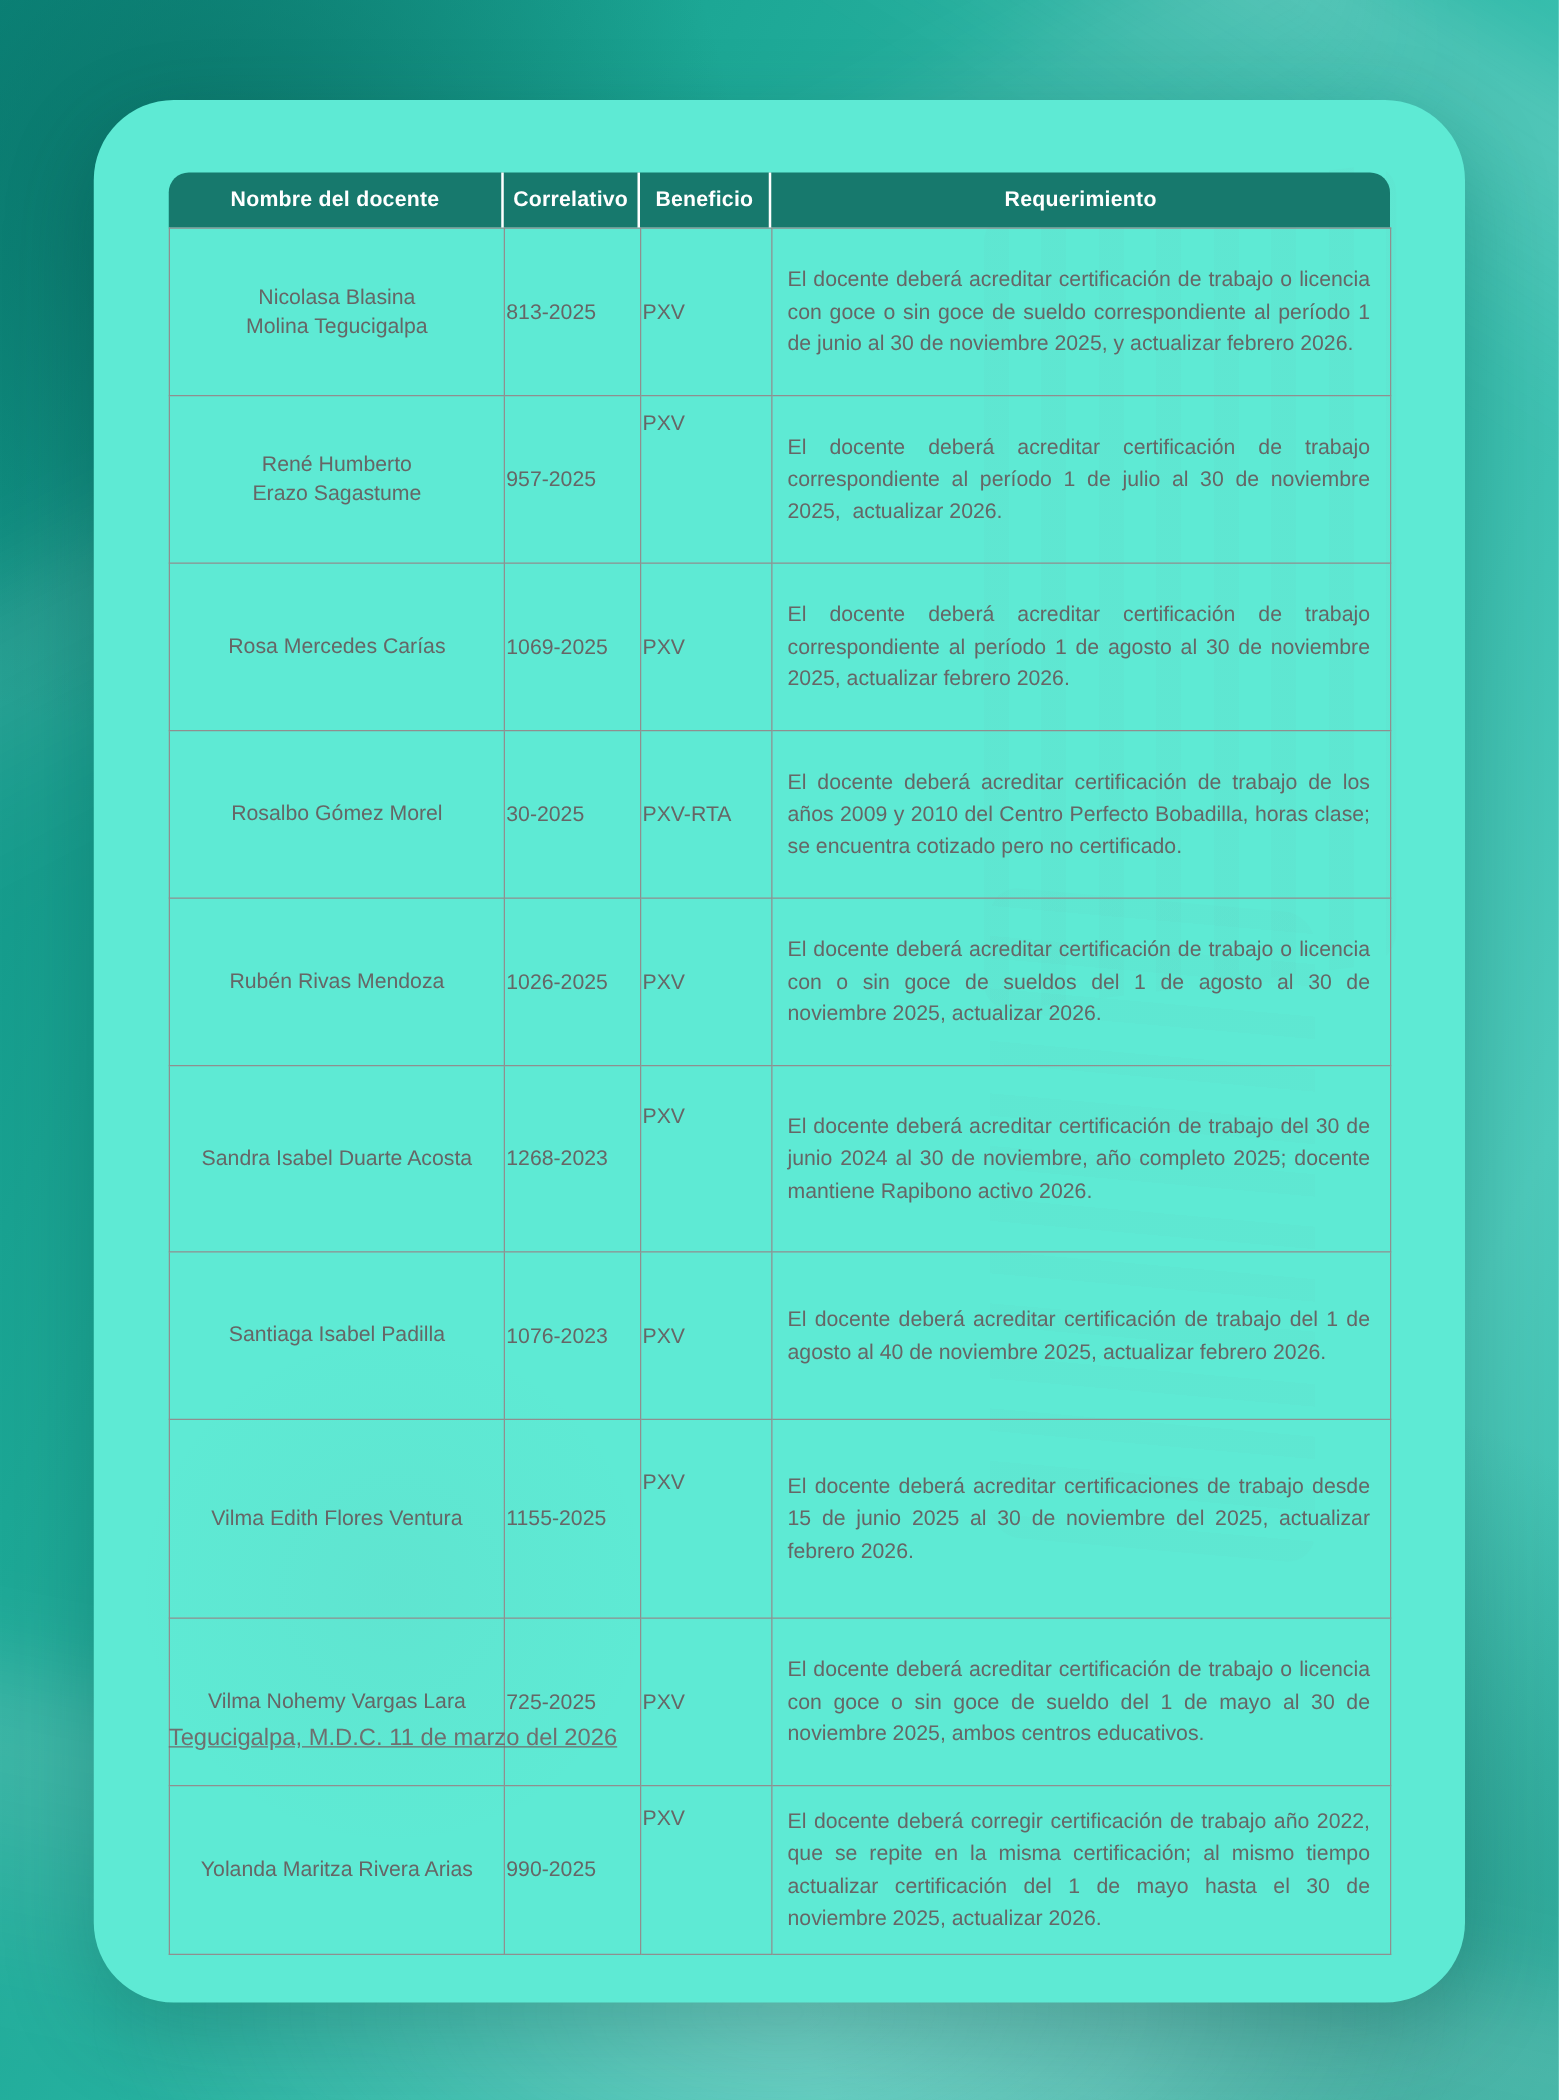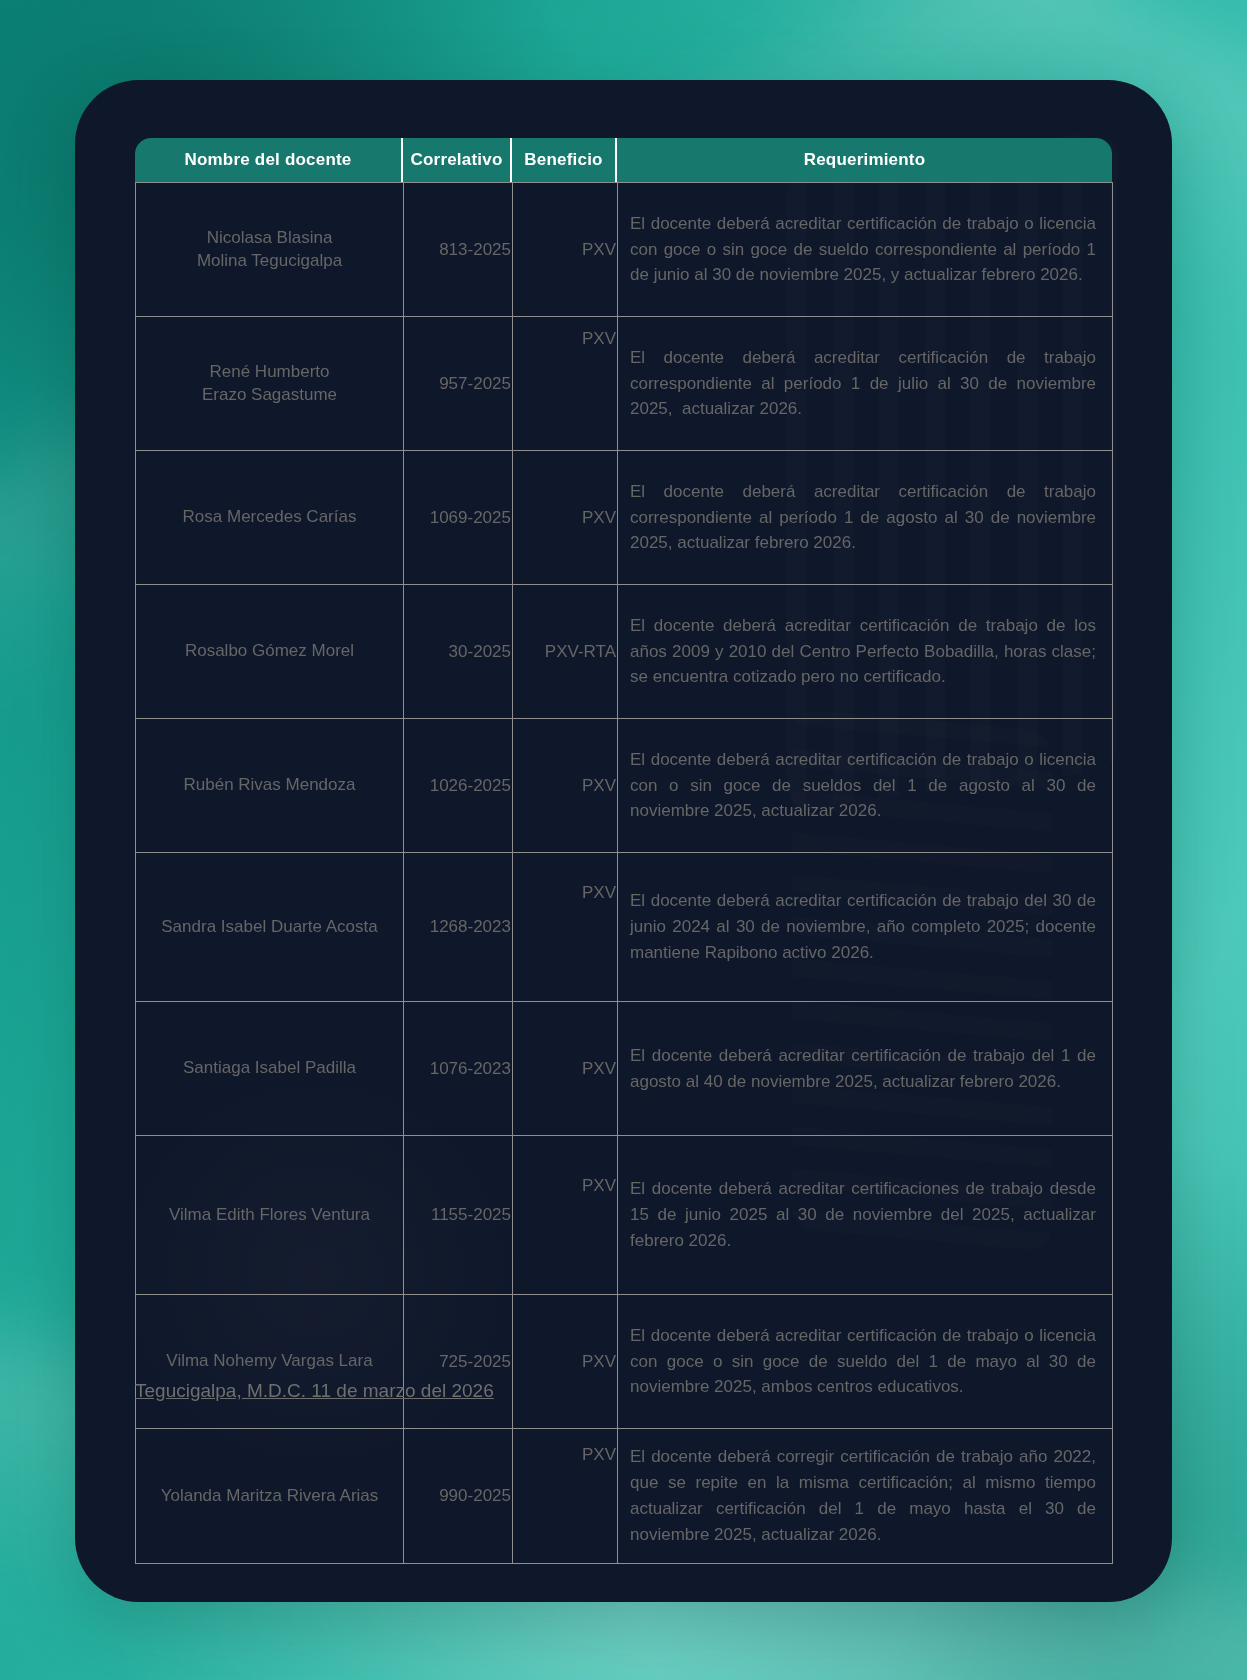--- a/index.html
+++ b/index.html
@@ -20,21 +20,21 @@
     background:linear-gradient(rgba(255,255,255,.12),rgba(255,255,255,0));
     transform:rotate(-28deg);filter:blur(35px);}
   .bg-band3{position:absolute;left:-200px;bottom:-60px;width:1700px;height:260px;
     background:linear-gradient(rgba(255,255,255,.18),rgba(255,255,255,0));
     transform:rotate(12deg);filter:blur(40px);}
   .bg-glow{position:absolute;left:50%;bottom:-180px;width:1100px;height:500px;transform:translateX(-50%);
     background:radial-gradient(ellipse,rgba(255,255,255,.22),transparent 70%);filter:blur(20px);}
 
   .card{
     position:absolute;left:75px;top:80px;width:1097px;height:1522px;
-    background:#0f172a;border-radius:64px;
+    background:#5eead4;border-radius:64px;
     box-shadow:0 24px 70px rgba(0,70,60,.28);
   }
   
   .wm1{position:absolute;right:55px;top:70px;width:330px;height:640px;opacity:.5;
     background:repeating-linear-gradient(90deg,rgba(110,115,125,.055) 0 20px,transparent 20px 46px);
     transform:skewY(-7deg);border-radius:24px;pointer-events:none;}
   .wm2{position:absolute;right:120px;top:640px;width:260px;height:520px;opacity:.45;
     background:repeating-linear-gradient(0deg,rgba(110,115,125,.05) 0 18px,transparent 18px 42px);
     transform:skewY(5deg);border-radius:24px;pointer-events:none;}
   .wm3{position:absolute;left:30px;bottom:120px;width:420px;height:420px;border-radius:50%;
@@ -51,22 +51,22 @@
     border-right:2px solid #ffffff;
   }
   .th:last-child{border-right:none;}
 
   table.tbl{border-collapse:collapse;table-layout:fixed;width:977px;background:transparent;}
   table.tbl td{
     border:1px solid #8f8f8f;height:117px;vertical-align:middle;
     color:#666666;font-size:17px;
   }
   td.c-name{text-align:center;white-space:pre-line;line-height:1.35;padding:0 10px;}
-  td.c-corr{text-align:right;font-size:17.5px;}
-  td.c-ben{text-align:right;font-size:17px;}
+  td.c-corr{text-align:left;font-size:17.5px;}
+  td.c-ben{text-align:left;font-size:17px;}
   td.c-req{
     text-align:justify;font-size:17.5px;line-height:1.52;color:#6b6b6b;
     padding:8px 16px 8px 12px;
   }
   td.c-ben.bt{vertical-align:top;}
   td.c-ben.bt-12{padding-top:12px;}
   td.c-ben.bt-30{padding-top:30px;}
   td.c-ben.bt-40{padding-top:40px;}
   td.c-ben.bt-16{padding-top:16px;}
 

